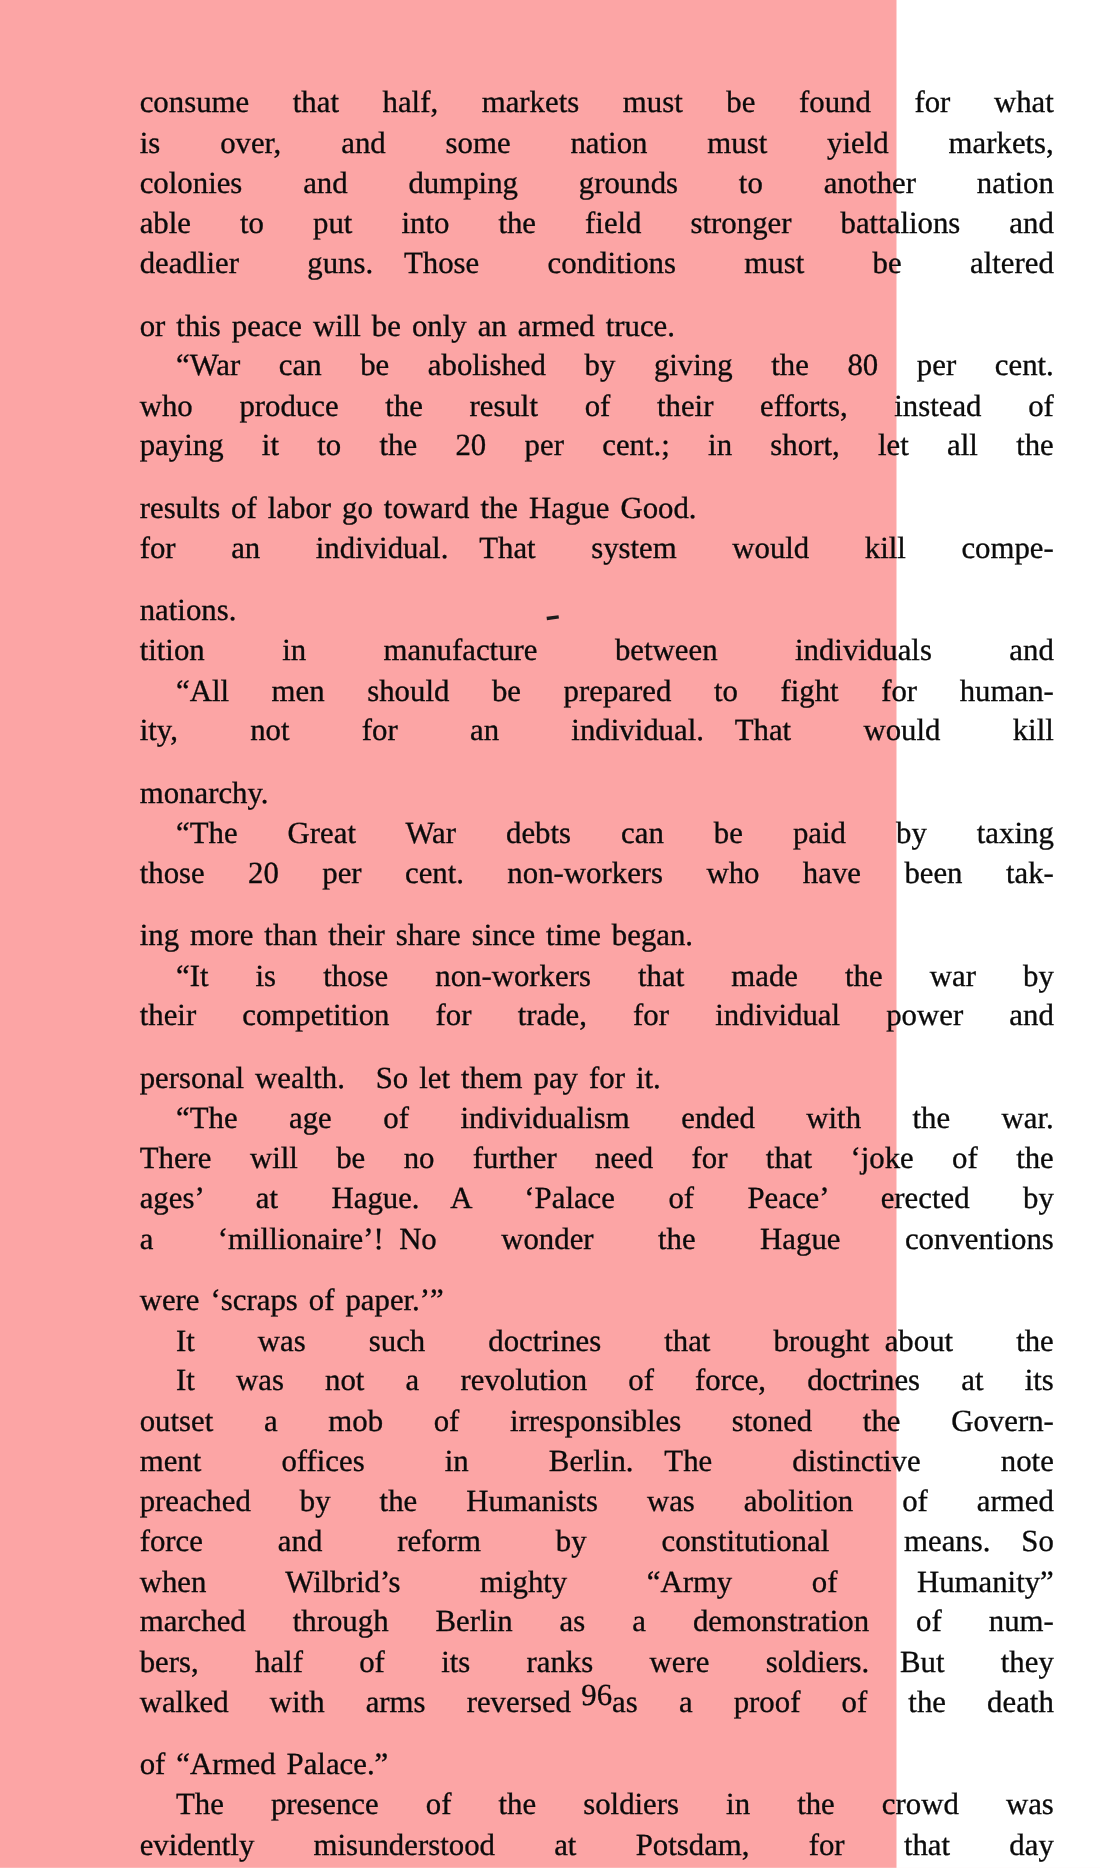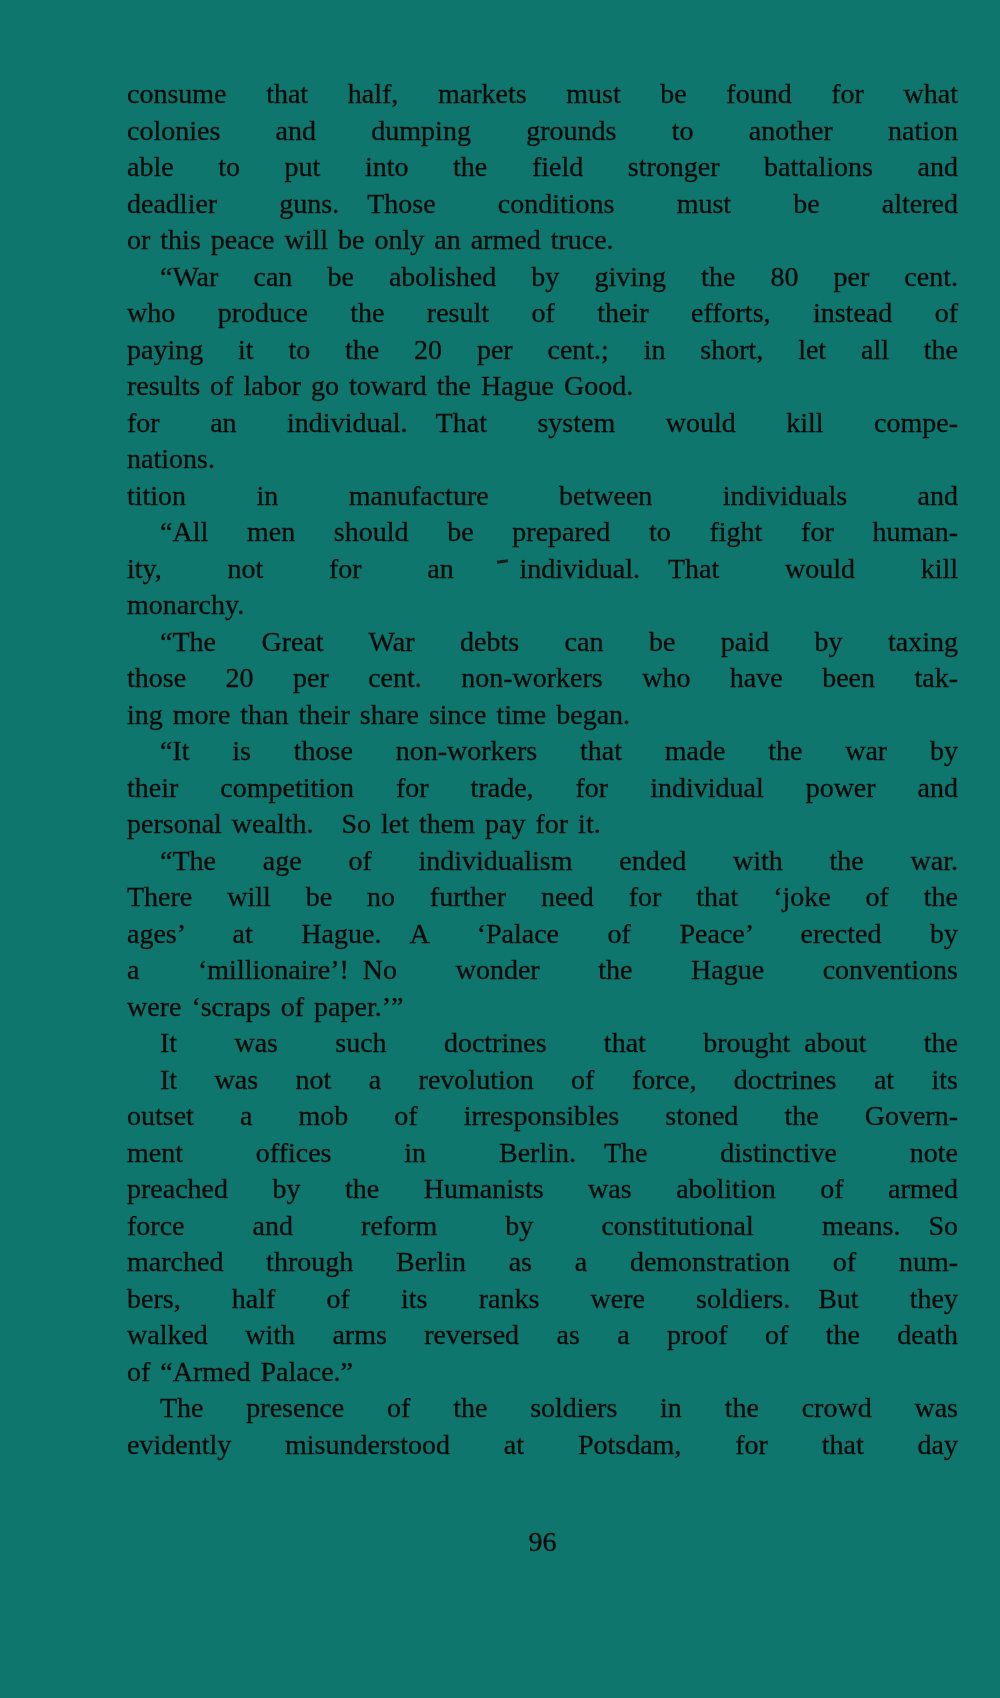--- a/index.html
+++ b/index.html
@@ -1,40 +1,40 @@
 <!DOCTYPE html>
 <html><head>
 <meta charset="utf-8">
 <style>
   html, body { margin: 0; padding: 0; background: #ffffff; }
   body { width: 1000px; height: 1698px; overflow: hidden; }
   .page {
     position: relative;
-    width: 1000px;
+    width: 815px;
     height: 1698px;
-    background: #0f766e;
+    background: #fca5a5;
     font-family: "Liberation Serif", "DejaVu Serif", serif;
     color: #0b0b0b;
   }
   .text-block {
     position: absolute;
     left: 127px;
     top: 76px;
     width: 831px;
   }
   .line {
     font-size: 28px;
     line-height: 36.5px;
     text-align: justify;
     text-align-last: justify;
     word-spacing: 3px;
     -webkit-text-stroke: 0.3px currentColor;
     white-space: normal;
   }
-  .line.last { text-align-last: left; }
+  .line.last { text-align-last: left; margin-top: 20px; }
   .line.indent { text-indent: 33px; }
   .page-number {
     position: absolute;
     top: 1524px;
     left: 127px;
     width: 831px;
     text-align: center;
     font-size: 28px;
     line-height: 36.5px;
     -webkit-text-stroke: 0.3px currentColor;
@@ -48,20 +48,21 @@
     background: #1c1c1c;
     transform: rotate(-8deg);
   }
 </style>
 </head>
 <body>
 
 <div class="page">
   <div class="text-block" id="text-block">
       <div class="line">consume that half, markets must be found for what</div>
+      <div class="line">is over, and some nation must yield markets,</div>
       <div class="line">colonies and dumping grounds to another nation</div>
       <div class="line">able to put into the field stronger battalions and</div>
       <div class="line">deadlier guns. Those conditions must be altered</div>
       <div class="line last">or this peace will be only an armed truce.</div>
       <div class="line indent">“War can be abolished by giving the 80 per cent.</div>
       <div class="line">who produce the result of their efforts, instead of</div>
       <div class="line">paying it to the 20 per cent.; in short, let all the</div>
       <div class="line last">results of labor go toward the Hague Good.</div>
       <div class="line">for an individual. That system would kill compe-</div>
       <div class="line last">nations.</div>
@@ -79,20 +80,21 @@
       <div class="line">There will be no further need for that ‘joke of the</div>
       <div class="line">ages’ at Hague. A ‘Palace of Peace’ erected by</div>
       <div class="line">a ‘millionaire’! No wonder the Hague conventions</div>
       <div class="line last">were ‘scraps of paper.’”</div>
       <div class="line indent">It was such doctrines that brought about the</div>
       <div class="line indent">It was not a revolution of force, doctrines at its</div>
       <div class="line">outset a mob of irresponsibles stoned the Govern-</div>
       <div class="line">ment offices in Berlin. The distinctive note</div>
       <div class="line">preached by the Humanists was abolition of armed</div>
       <div class="line">force and reform by constitutional means. So</div>
+      <div class="line">when Wilbrid’s mighty “Army of Humanity”</div>
       <div class="line">marched through Berlin as a demonstration of num-</div>
       <div class="line">bers, half of its ranks were soldiers. But they</div>
       <div class="line">walked with arms reversed as a proof of the death</div>
       <div class="line last">of “Armed Palace.”</div>
       <div class="line indent">The presence of the soldiers in the crowd was</div>
       <div class="line">evidently misunderstood at Potsdam, for that day</div>
     </div>
   <div class="speck"></div>
   <div class="page-number">96</div>
 </div>

